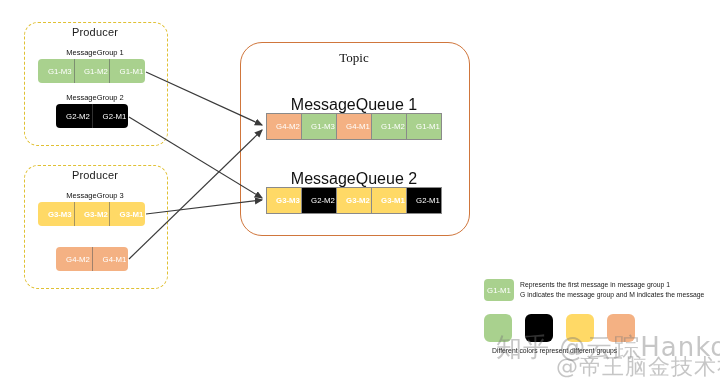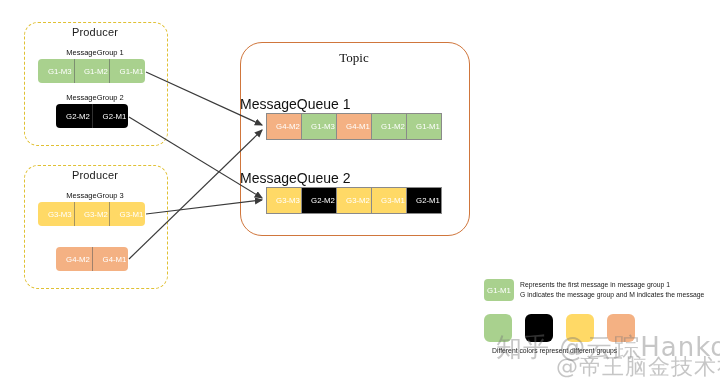--- a/index.html
+++ b/index.html
@@ -44,36 +44,37 @@
     font-size:7.8px;
     color:#ffffff;
     white-space:nowrap;
     box-sizing:border-box;
     padding-left:8px;
   }
   .grp-row .msg-cell + .msg-cell{ border-left:1px solid rgba(90,90,90,.55); }
 
   .c-green{background:#A9D18E;}
   .c-blue{background:#000000;}
-  .c-yellow{background:#FFD966;}
+  .c-yellow{background:#FFD966;font-weight:bold;}
   .c-orange{background:#F4B183;}
 
   
   .topic-box{
     border:1.6px solid #D0763C;
     border-radius:22px;
     background:#fff;
   }
   .topic-title{
     text-align:center;
     font-size:13px;
     color:#111;
   }
   .queue-title{
-    font-size:14px;
+    text-align:center;
+    font-size:16px;
     color:#111;
   }
   .queue-row{ display:flex; }
   .queue-row .msg-cell{
     border:1px solid #8a8a8a;
     margin-left:-1px;
   }
   .queue-row .msg-cell:first-child{ margin-left:0; }
 
   

